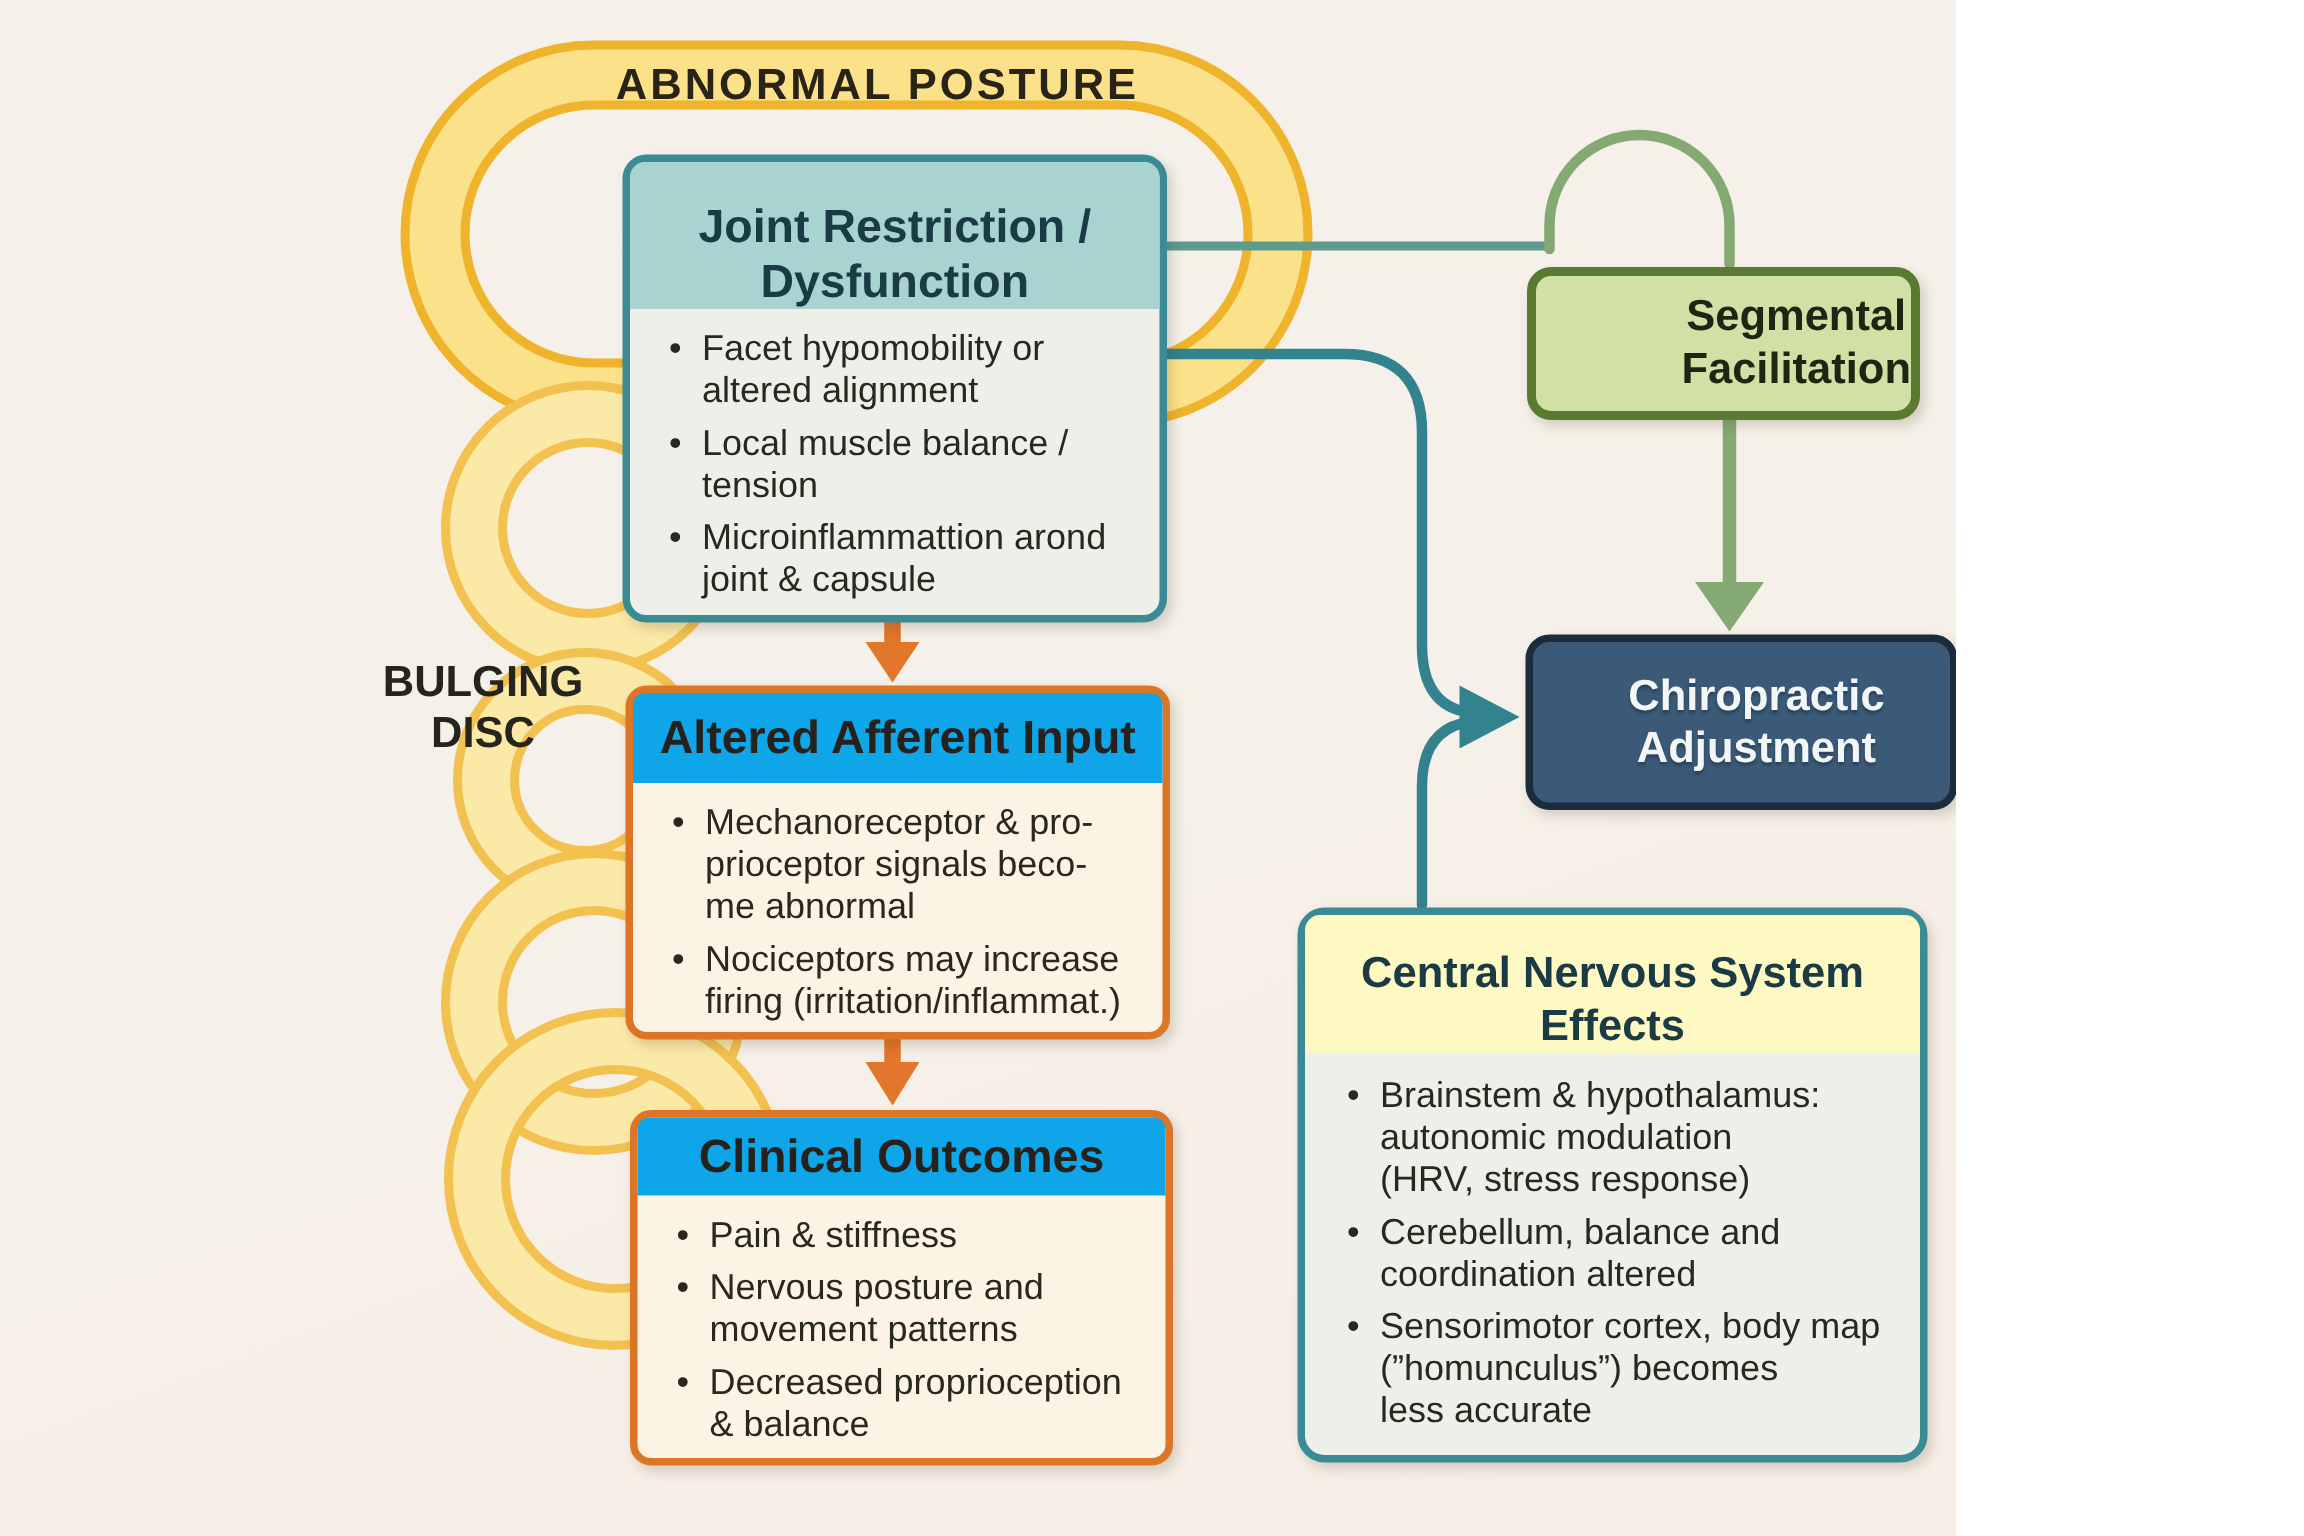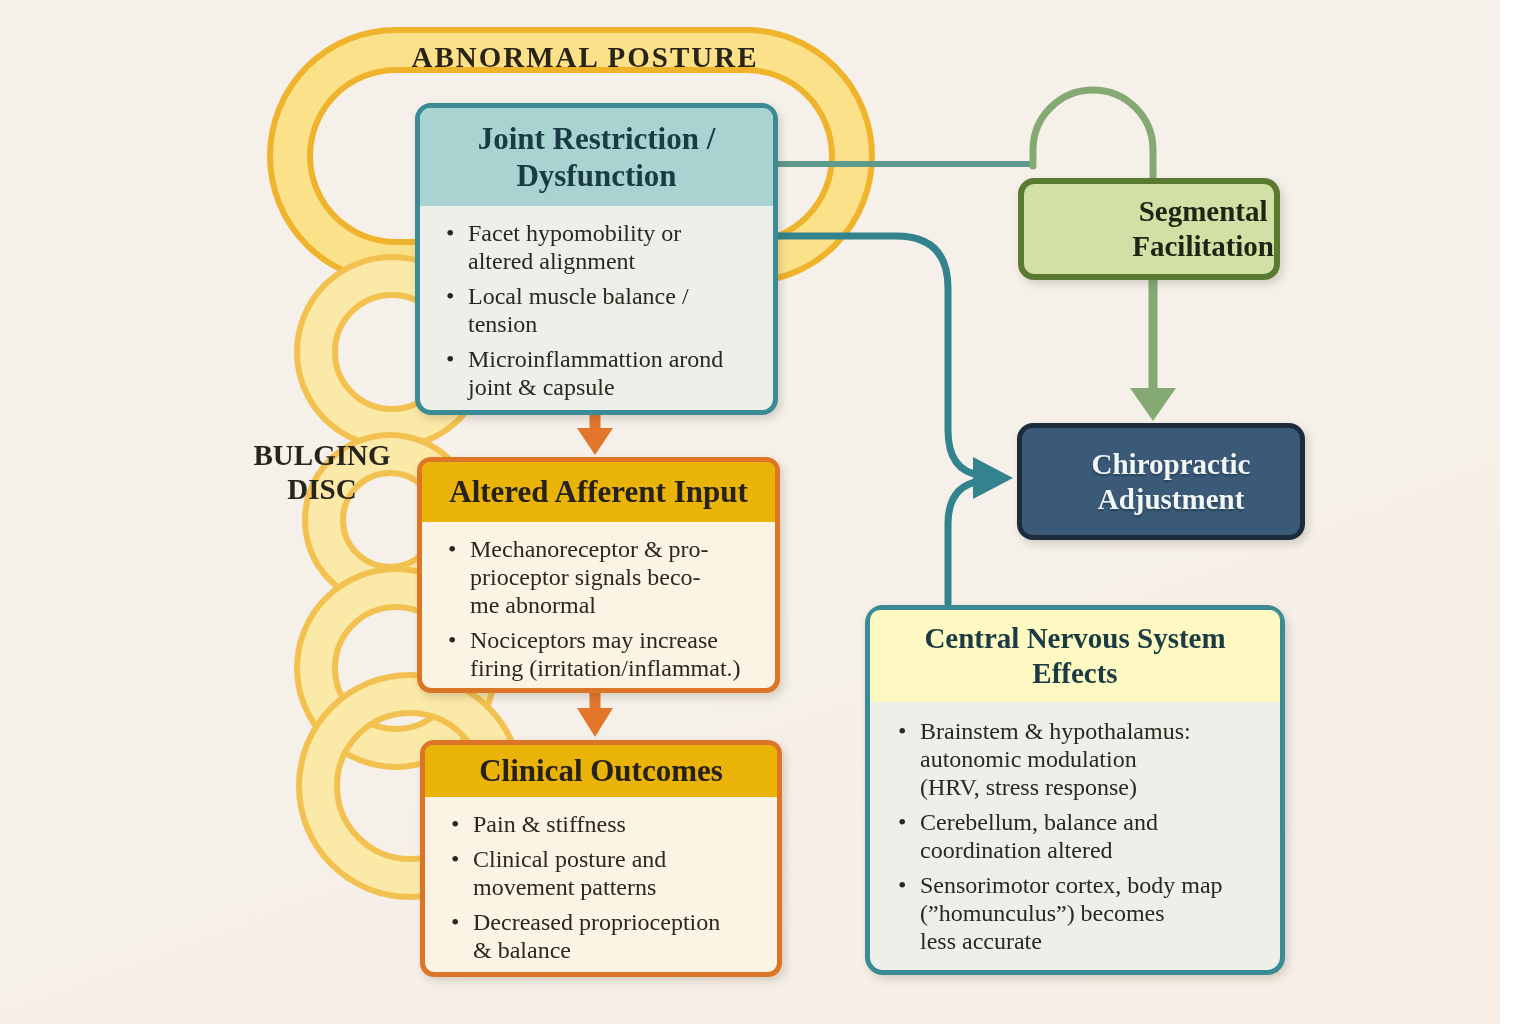--- a/index.html
+++ b/index.html
@@ -1,36 +1,35 @@
 <!DOCTYPE html>
 <html><head>
 <meta charset="utf-8">
 <style>
   html,body{margin:0;padding:0;}
   body{font-family:"Liberation Sans","DejaVu Sans",sans-serif;}
   #stage{
-    position:relative;width:1500px;height:1024px;overflow:hidden;
+    position:relative;width:1304px;height:1024px;overflow:hidden;
     background:linear-gradient(160deg,#f5f1ea 0%,#f5f0e9 55%,#f7eee5 100%);
-    font-family:Liberation Serif, serif;
   }
   svg.layer{position:absolute;left:0;top:0;width:1536px;height:1024px;}
 
   .box{position:absolute;border-radius:16px;box-shadow:3px 4px 8px rgba(60,50,30,.18);}
   .box .hdr{display:flex;align-items:center;justify-content:center;text-align:center;
     border-radius:10px 10px 0 0;}
   .title{font-weight:bold;white-space:pre-line;line-height:1.2;}
 
   
   .teal-box{border:5px solid #3a8b94;background:#edefe9;}
-  .teal-box .hdr{background:#a8d3d1;}
+  .teal-box .hdr{background:#a8d3d1;align-items:flex-end;}
   .teal-box .title{color:#1a3a44;}
 
   
   .orange-box{border:5px solid #dd7527;border-radius:14px;background:#fcf3e4;}
-  .orange-box .hdr{background:#eab308;border-radius:8px 8px 0 0;}
+  .orange-box .hdr{background:#0ea5e9;border-radius:8px 8px 0 0;}
   .orange-box .title{color:#27211b;}
 
   
   #joint-box{left:415px;top:103px;width:353px;height:302px;}
   #joint-box .hdr{height:98px;}
   #joint-box .title{font-size:31px;}
 
   
   #altered-box{left:417px;top:457px;width:353px;height:226px;}
   #altered-box .hdr{height:60px;}
@@ -173,21 +172,21 @@
     <div class="hdr">
       <div class="title">Clinical Outcomes</div>
     </div>
     <ul class="bullets">
       <li>
         <span class="dot">•</span>
         <span class="btxt">Pain &amp; stiffness</span>
       </li>
       <li>
         <span class="dot">•</span>
-        <span class="btxt">Clinical posture and
+        <span class="btxt">Nervous posture and
 movement patterns</span>
       </li>
       <li>
         <span class="dot">•</span>
         <span class="btxt">Decreased proprioception
 &amp; balance</span>
       </li>
     </ul>
   </div>
 

